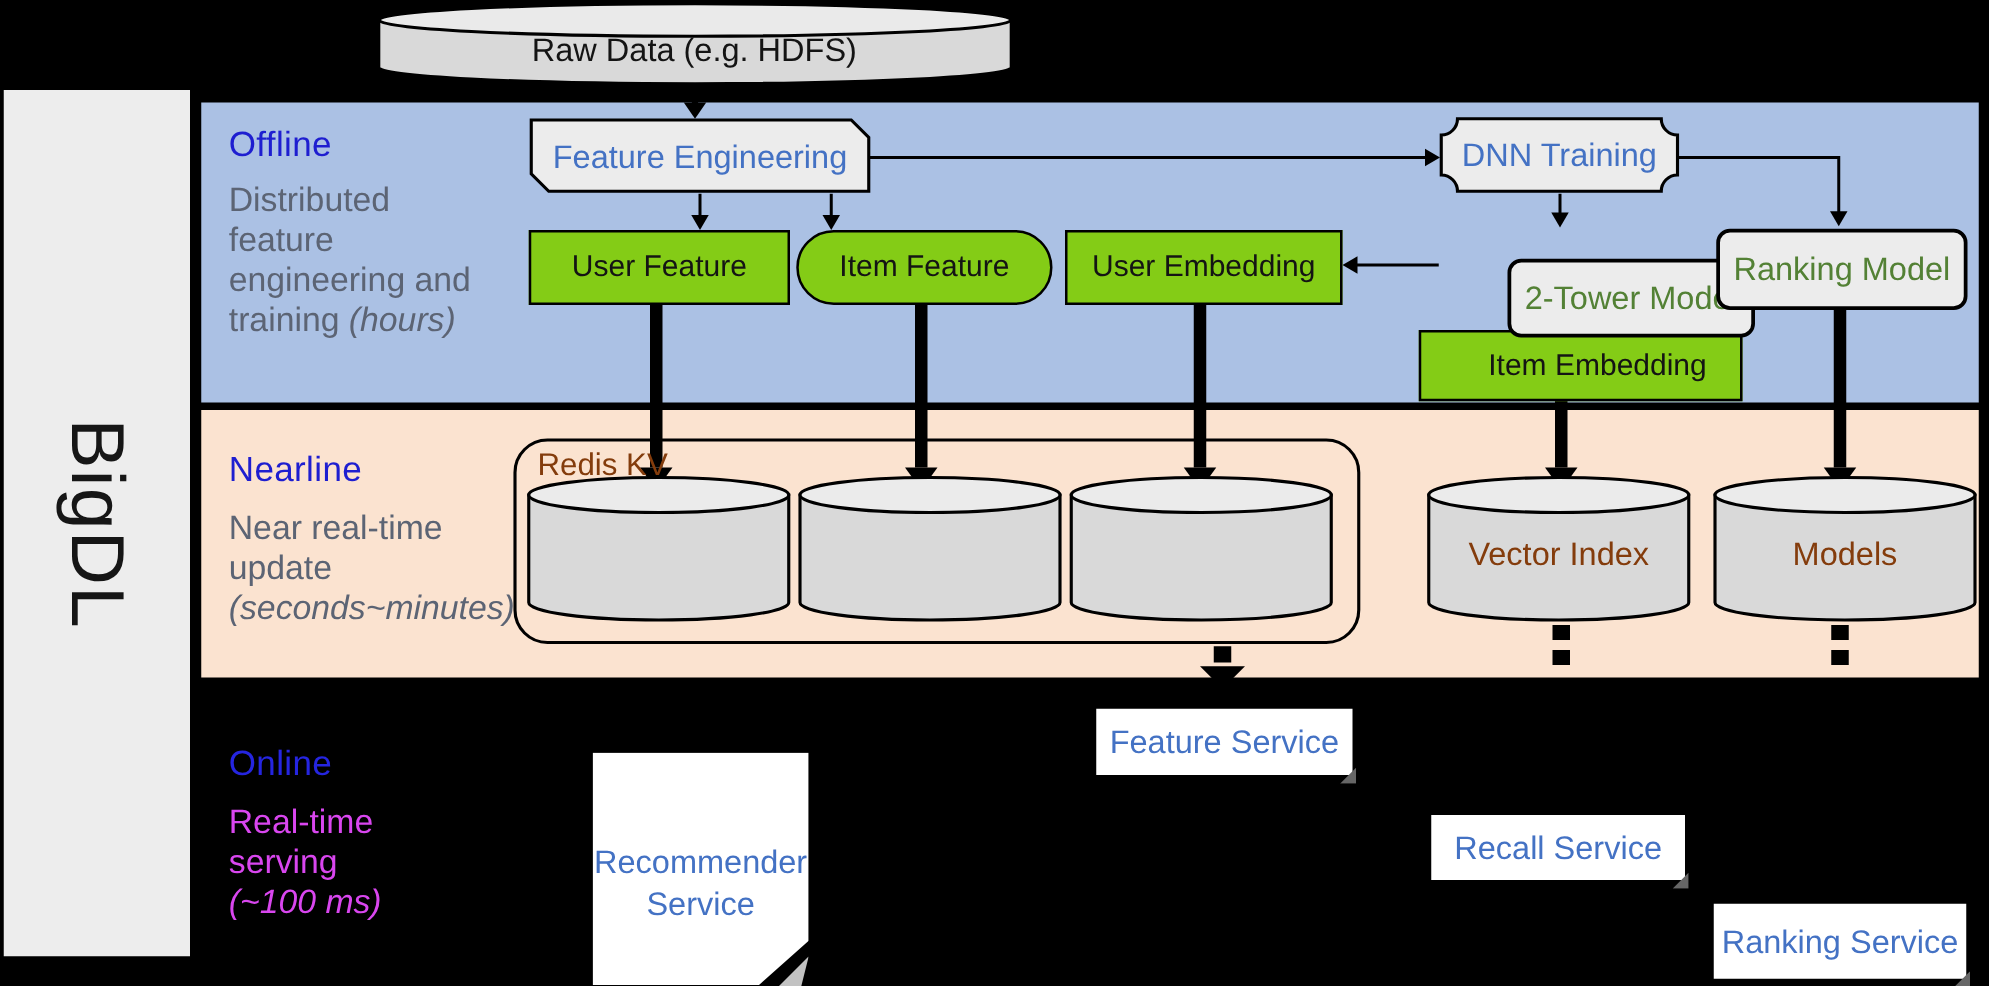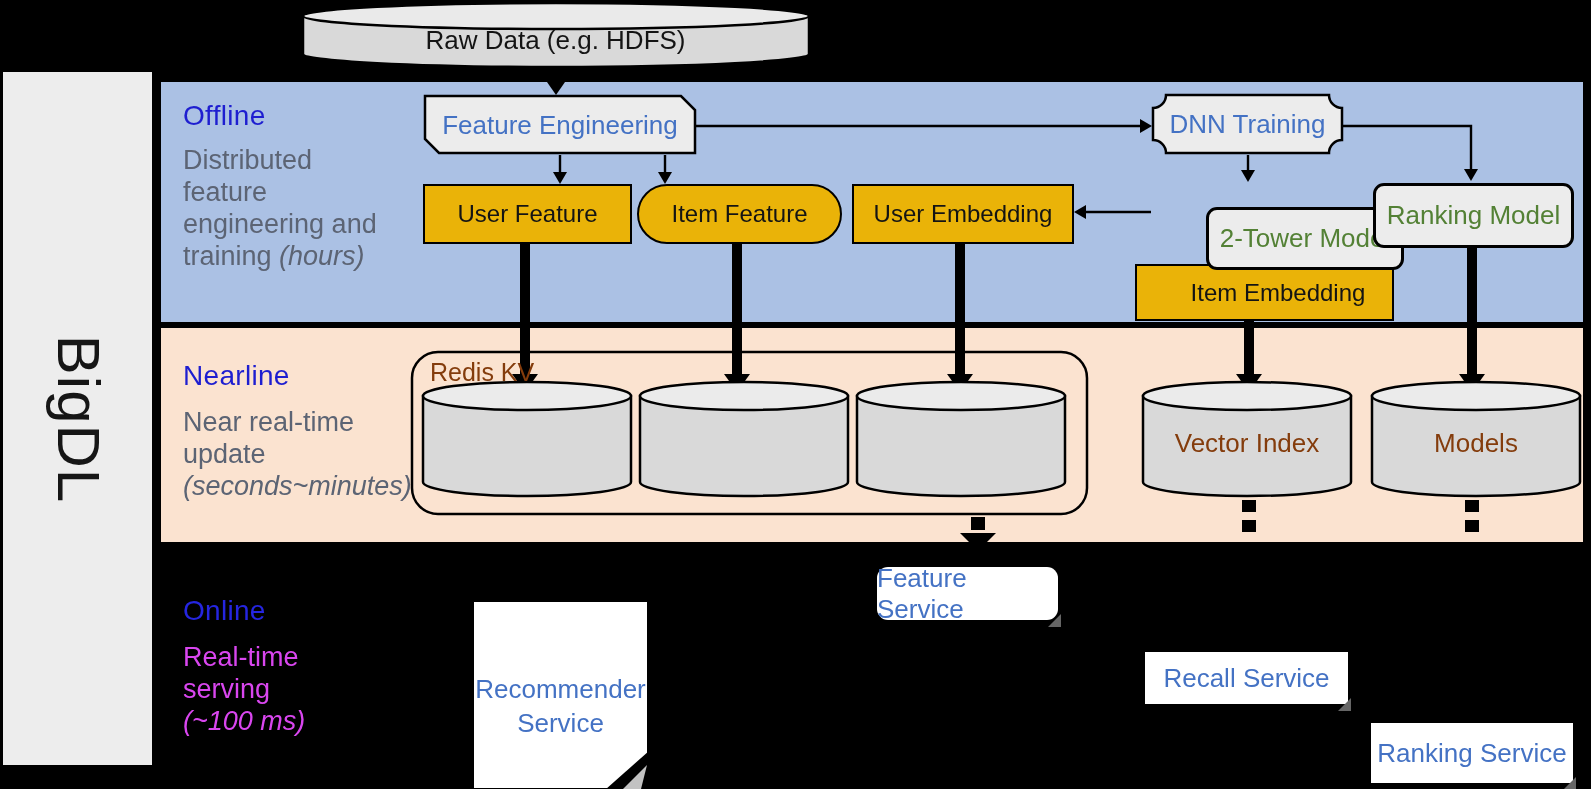--- a/index.html
+++ b/index.html
@@ -4,21 +4,21 @@
 <style>
   html,body{margin:0;padding:0;background:#000;}
   #stage{position:relative;width:1591px;height:789px;background:#000;overflow:hidden;
          font-family:"Liberation Sans","DejaVu Sans",sans-serif;}
   .abs{position:absolute;}
   .flexc{display:flex;align-items:center;justify-content:center;text-align:center;}
   .band{position:absolute;left:161px;width:1422px;}
   .sec-title{font-size:28px;font-weight:400;color:#1e1ed0;letter-spacing:.3px;}
   .sec-desc{font-size:27px;color:#5c6474;line-height:32px;}
   .it{font-style:italic;}
-  .gbox{position:absolute;background:#eab308;border:2px solid #000;color:#141414;
+  .gbox{position:absolute;background:#84cc16;border:2px solid #000;color:#141414;
         font-size:24px;display:flex;align-items:center;justify-content:center;}
   .mbox{position:absolute;background:#ececec;border:3px solid #000;border-radius:11px;
         color:#538135;font-size:26px;display:flex;align-items:center;justify-content:center;}
   .sbox{position:absolute;background:#fff;color:#4472c4;font-size:26px;
         display:flex;align-items:center;justify-content:center;}
   .fold{position:absolute;right:-3px;bottom:-7px;width:13px;height:13px;background:#666;
         clip-path:polygon(100% 0,0 100%,100% 100%);}
   .shape-lbl{position:absolute;color:#4472c4;font-size:26px;
         display:flex;align-items:center;justify-content:center;text-align:center;}
   .storage-lbl{position:absolute;color:#843c0c;font-size:26px;
@@ -195,21 +195,21 @@
 
   <div class="abs" style="left:474px;top:602px;width:173px;height:186px;">
     <div class="doc-body"></div>
     <div class="doc-fold"></div>
     <div class="doc-text">
       <span>Recommender</span><br>
       <span>Service</span>
     </div>
   </div>
 
-  <div class="sbox" style="left:877px;top:567px;width:181px;height:53px;border-radius:11px;">
+  <div class="sbox" style="left:877px;top:567px;width:205px;height:53px;">
     <span>Feature Service</span>
     <span class="fold"></span>
   </div>
   <div class="sbox" style="left:1371px;top:723px;width:202px;height:60px;">
     <span>Ranking Service</span>
     <span class="fold"></span>
   </div>
   <div class="sbox" style="left:1145px;top:652px;width:203px;height:52px;">
     <span>Recall Service</span>
     <span class="fold"></span>

